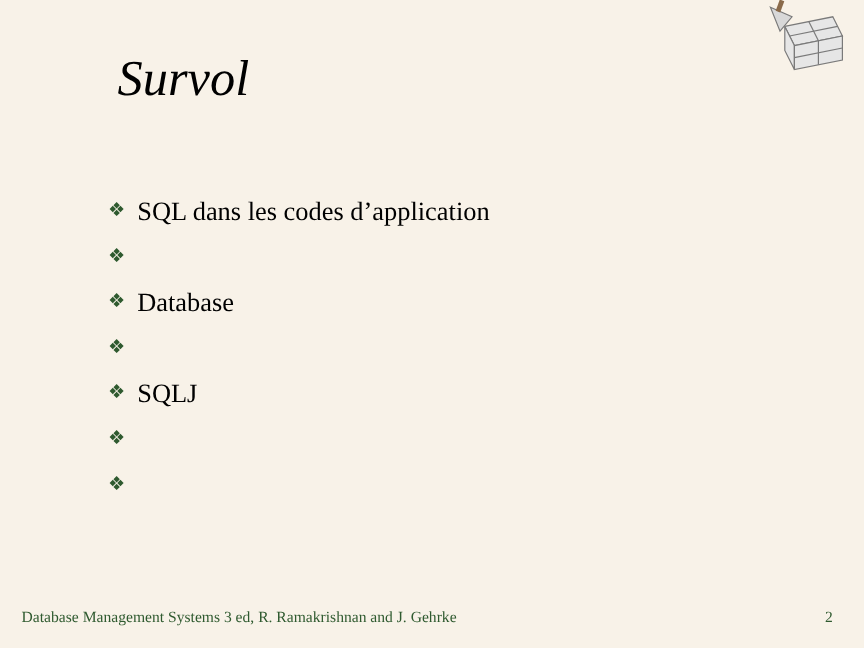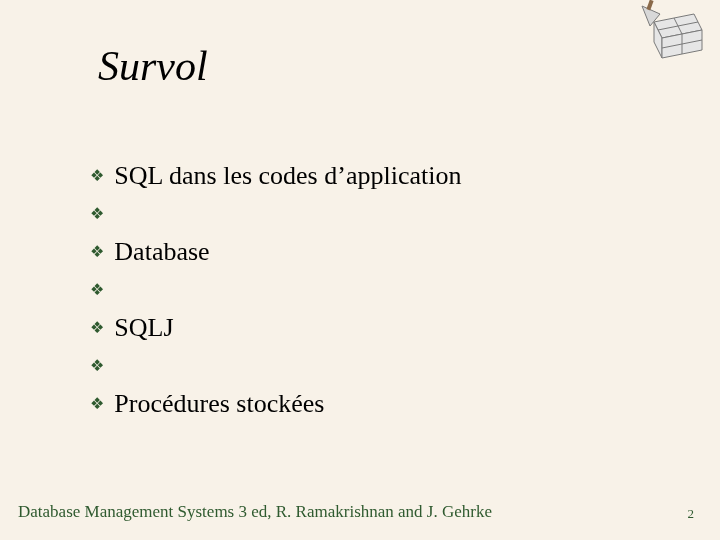--- a/index.html
+++ b/index.html
@@ -41,30 +41,30 @@
     margin-bottom: 6px;
   }
   .bullet {
     color: #2f5a2f;
     font-size: 16px;
     line-height: 32px;
     margin-right: 10px;
     font-family: Arial, sans-serif;
   }
   .text {
-    font-size: 26px;
+    font-size: 22px;
     line-height: 32px;
     font-family: "Times New Roman", Times, serif;
     color: #000;
   }
   .footer {
     position: absolute;
     left: 18px;
     bottom: 18px;
-    font-size: 17px;
+    font-size: 13px;
     color: #2f5a2f;
     font-family: "Times New Roman", Times, serif;
   }
   .page-num {
     position: absolute;
     right: 26px;
     bottom: 18px;
     font-size: 13px;
     color: #2f5a2f;
     font-family: "Times New Roman", Times, serif;
@@ -123,20 +123,19 @@
     </div>
     <div class="item">
       <span class="bullet">❖</span>
       <span class="text">SQLJ</span>
     </div>
     <div class="item">
       <span class="bullet">❖</span>
     </div>
     <div class="item">
       <span class="bullet">❖</span>
-      <span class="text">Procédures stockées</span>
     </div>
   </div>
 
   <div class="footer">Database Management Systems 3 ed, R. Ramakrishnan and J. Gehrke</div>
   <div class="page-num">2</div>
 
 </div>
 
 </body></html>

